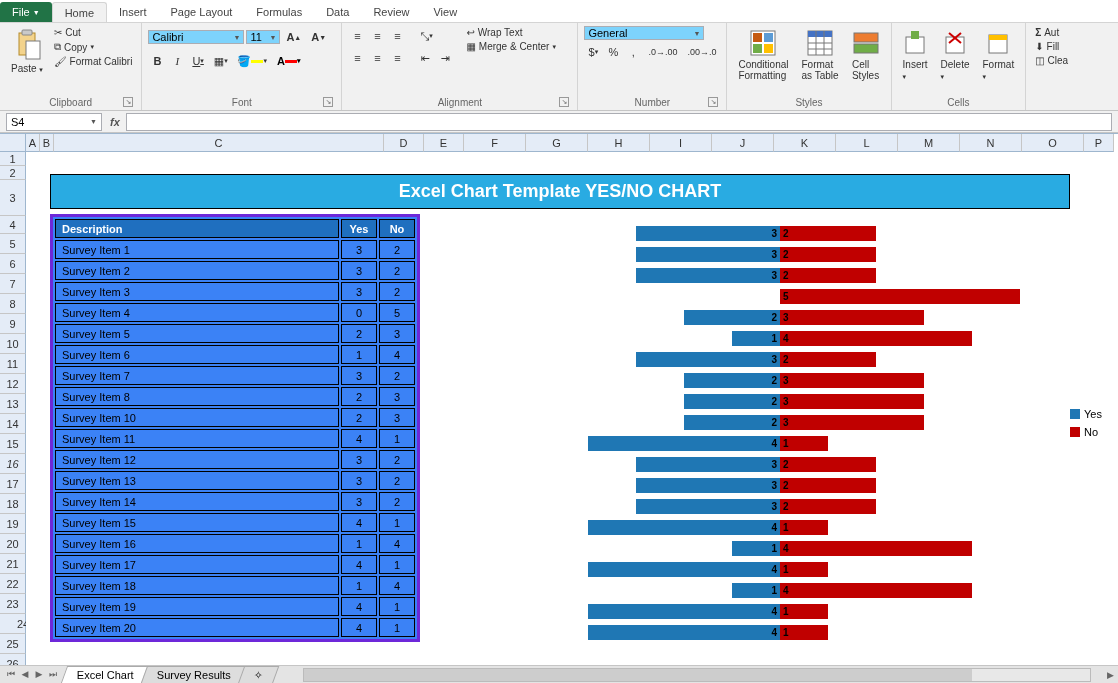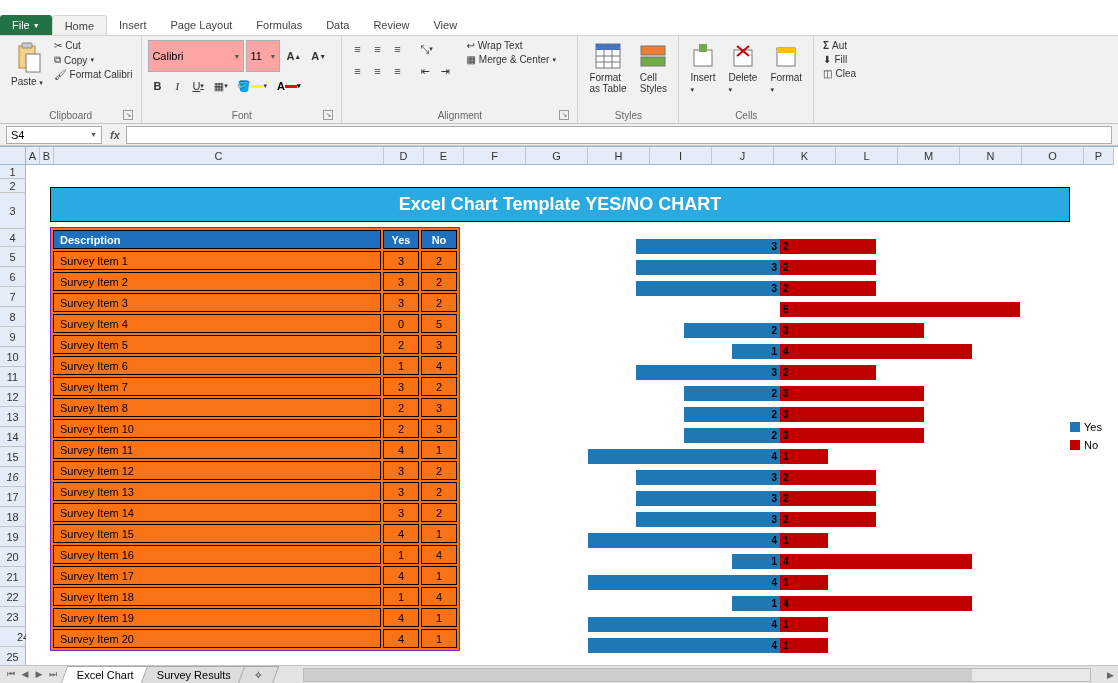--- a/index.html
+++ b/index.html
@@ -1,35 +1,35 @@
 <!DOCTYPE html>
 <html><head>
 <meta charset="utf-8">
 <style>
 * { margin:0; padding:0; box-sizing:border-box; font-family:"Segoe UI",Tahoma,sans-serif; }
 body { background:#fff; font-size:11px; overflow:hidden; width:1118px; height:683px; }
 
 
-.tabs{display:flex;align-items:flex-end;height:36px;background:#fff;border-bottom:1px solid #d4d4d4}
+.tabs{display:flex;align-items:flex-end;height:23px;background:#fff;border-bottom:1px solid #d4d4d4}
 .tabs .file{background:#217346;color:#fff;padding:3px 12px;border-radius:3px 3px 0 0;font-size:11px;height:20px;display:flex;align-items:center}
 .tabs a{padding:3px 12px;color:#444;text-decoration:none;font-size:11px;height:20px;display:flex;align-items:center}
 .tabs a.active{background:#f1f1f1;border:1px solid #d4d4d4;border-bottom:none;border-radius:3px 3px 0 0}
 
 
 .ribbon{display:flex;background:#f1f1f1;border-bottom:1px solid #c5c5c5;height:88px}
 .group{border-right:1px solid #d4d4d4;padding:3px 6px 2px 6px;display:flex;flex-direction:column;justify-content:space-between;position:relative}
 .group-ctl{flex:1;display:flex;gap:3px}
 .group-label{text-align:center;color:#666;font-size:10px;padding-top:2px;position:relative}
 .dlg{position:absolute;right:2px;bottom:1px;width:10px;height:10px;border:1px solid #999;font-size:7px;line-height:8px;color:#666;text-align:center}
 .vbtn{display:flex;flex-direction:column;align-items:center;padding:3px 5px;gap:2px;cursor:default}
 .vbtn .lbl{font-size:10px;color:#333}
 .vstack{display:flex;flex-direction:column;gap:1px;justify-content:flex-start}
 .vstack div{display:flex;align-items:center;gap:3px;font-size:10px;color:#333;padding:1px 3px}
 .rowctl{display:flex;gap:2px;align-items:center;margin:1px 0}
-.combo{border:1px solid #abadb3;background:#fca5a5;font-size:11px;padding:1px 3px;height:32px;display:flex;align-items:center;justify-content:space-between}
+.combo{border:1px solid #abadb3;background:#7dd3fc;font-size:11px;padding:1px 3px;height:14px;display:flex;align-items:center;justify-content:space-between}
 .combo .dd{font-size:7px;color:#555}
 .rbtn{border:1px solid transparent;padding:2px 3px;display:inline-flex;align-items:center;justify-content:center;min-width:18px;height:20px;font-size:11px;color:#333}
 .seprow{display:flex;gap:2px;align-items:center}
 
 
 .fbar{display:flex;align-items:center;border-bottom:1px solid #c5c5c5;height:22px;background:#f1f1f1}
 .namebox{width:96px;border:1px solid #abadb3;background:#fff;height:18px;margin:2px 2px 2px 6px;padding:1px 4px;font-size:11px;display:flex;justify-content:space-between;align-items:center}
 .fx{font-style:italic;font-weight:bold;color:#555;padding:0 6px}
 .fxinput{flex:1;border:1px solid #abadb3;background:#fff;height:18px;margin:2px 6px 2px 0;padding:1px 4px;font-size:11px}
 
@@ -37,25 +37,25 @@
 .grid-area{position:relative;height:533px;overflow:hidden;border-top:1px solid #9eb6ce}
 .corner{position:absolute;left:0;top:0;width:26px;height:18px;background:#e4ecf7;border-right:1px solid #9eb6ce;border-bottom:1px solid #9eb6ce}
 .colhdrs{position:absolute;left:26px;top:0;height:18px;display:flex}
 .colhdr{border-right:1px solid #c6c6c6;border-bottom:1px solid #9eb6ce;background:#e4ecf7;text-align:center;font-size:11px;color:#333;height:18px;line-height:18px}
 .rowhdrs{position:absolute;left:0;top:18px;width:26px}
 .rowhdr{border-right:1px solid #9eb6ce;border-bottom:1px solid #c6c6c6;background:#e4ecf7;text-align:center;font-size:11px;color:#333;height:20px;line-height:20px}
 .cells{position:absolute;left:26px;top:18px;right:0;bottom:0;background:#fff}
 
 
 .titlebar{position:absolute;left:24px;top:22px;width:1020px;background:#29abe2;color:#fff;font-size:18px;font-weight:bold;text-align:center;padding:6px 0;border:1px solid #000}
-.datatable{position:absolute;left:24px;top:62px;border:1px solid #6d28d9;background:#f97316}
+.datatable{position:absolute;left:24px;top:62px;border:3px solid #6d28d9;background:#3b82f6}
 .datatable th,.datatable td{border:1px solid #000;padding:1px 6px;font-size:11px;height:19px;text-align:left}
 .datatable th{background:#1f6fbf;color:#fff;font-weight:bold}
 .datatable th.c,.datatable td.c{text-align:center;width:36px}
-.datatable td.desc{width:328px}
+.datatable td.desc{width:284px}
 
 
 .chart{position:absolute;left:484px;top:72px}
 .legend{position:absolute;left:1044px;top:250px;font-size:11px}
 .legend div{display:flex;align-items:center;gap:4px;margin:6px 0}
 .legend .sw{width:10px;height:10px}
 .barrow{position:relative;height:21px}
 .baryes{position:absolute;height:15px;background:#1f77b4;top:2px;color:#000;font-size:10px;font-weight:bold;text-align:right;padding-right:3px;line-height:15px}
 .barno{position:absolute;height:15px;background:#c00000;top:2px;color:#000;font-size:10px;font-weight:bold;padding-left:3px;line-height:15px}
 
@@ -175,23 +175,50 @@
         <div>
             <span>▦</span>
             <span>Merge &amp; Center</span> 
             <span style="font-size:7px">▾</span>
           </div>
       </div>
     </div>
     <div class="group-label"><span>Alignment</span><span class="dlg">↘</span></div>
   </div>
 
+  <div class="group" style="min-width:130px">
+    <div class="group-ctl" style="flex-direction:column;gap:2px">
+      <div class="combo" style="width:120px">
+          <span>General</span>
+          <span class="dd">▼</span>
+        </div>
+      <div class="seprow">
+        <span class="rbtn">$<span style="font-size:7px">▾</span></span>
+        <span class="rbtn">%</span>
+        <span class="rbtn">,</span>
+        <span class="rbtn" style="font-size:9px">.0→.00</span>
+        <span class="rbtn" style="font-size:9px">.00→.0</span>
+      </div>
+    </div>
+    <div class="group-label"><span>Number</span><span class="dlg">↘</span></div>
+  </div>
 
   <div class="group">
     <div class="group-ctl">
+      <div class="vbtn">
+          <svg width="28" height="28">
+            <rect x="2" y="2" width="24" height="24" fill="#fff" stroke="#777"></rect>
+            <rect x="4" y="4" width="9" height="9" fill="#c55a11"></rect>
+            <rect x="15" y="4" width="9" height="9" fill="#5b9bd5"></rect>
+            <rect x="4" y="15" width="9" height="9" fill="#70ad47"></rect>
+            <rect x="15" y="15" width="9" height="9" fill="#ffc000"></rect>
+          </svg>
+          <span class="lbl" style="white-space:pre">Conditional
+Formatting</span>
+        </div>
       <div class="vbtn">
           <svg width="28" height="28">
             <rect x="2" y="2" width="24" height="24" fill="#fff" stroke="#777"></rect>
             <rect x="2" y="2" width="24" height="6" fill="#4472c4"></rect>
             <line x1="2" y1="14" x2="26" y2="14" stroke="#777"></line>
             <line x1="2" y1="20" x2="26" y2="20" stroke="#777"></line>
             <line x1="10" y1="2" x2="10" y2="26" stroke="#777"></line>
             <line x1="18" y1="2" x2="18" y2="26" stroke="#777"></line>
           </svg>
           <span class="lbl" style="white-space:pre">Format

